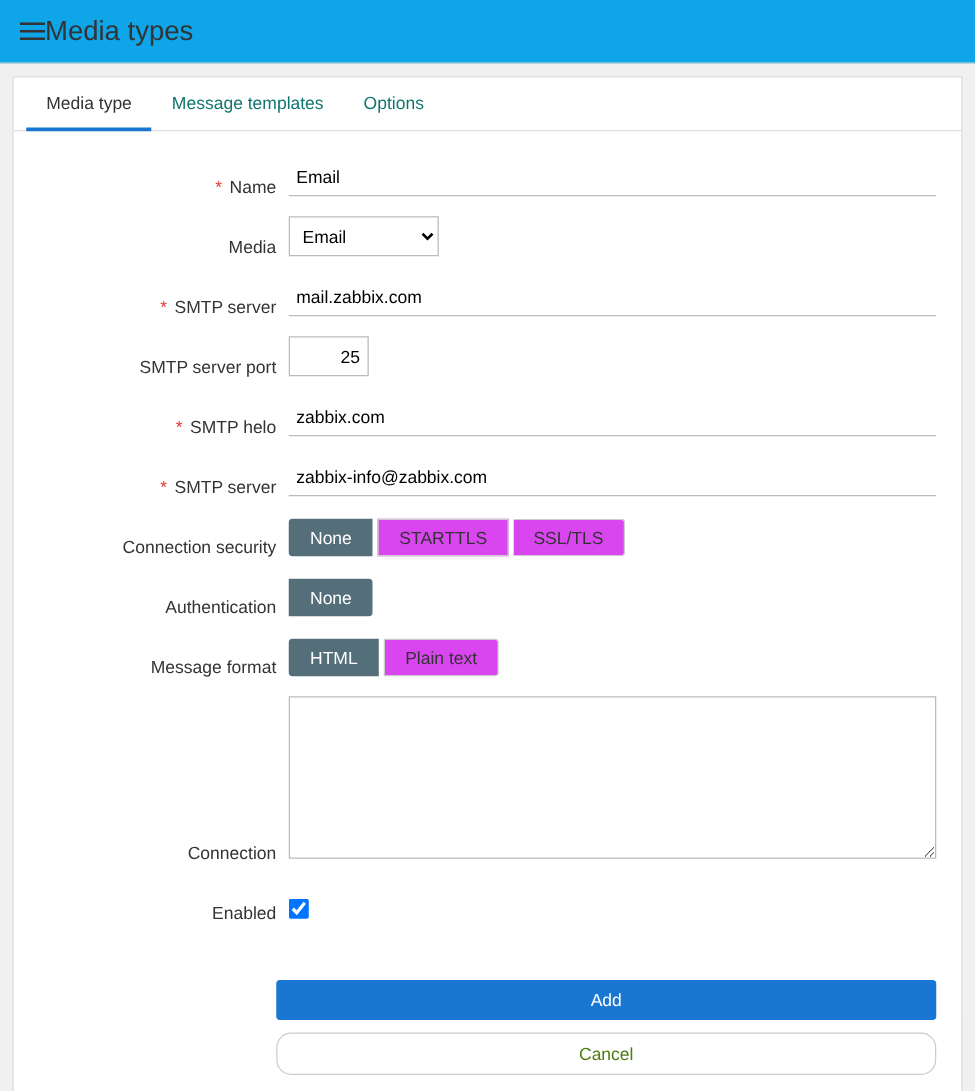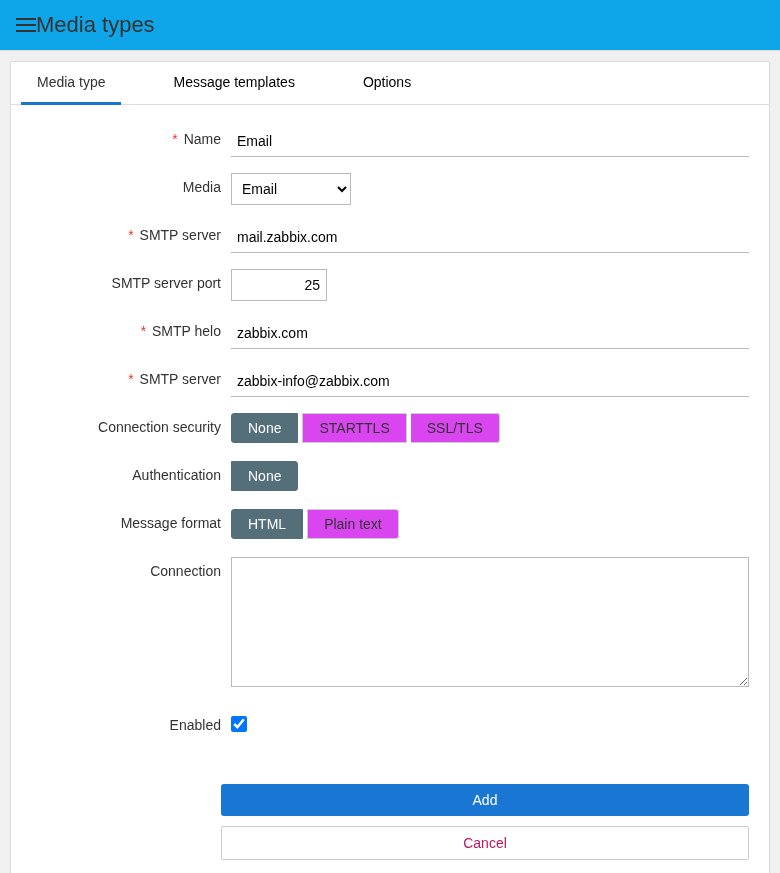--- a/index.html
+++ b/index.html
@@ -43,45 +43,44 @@
       background: #fff;
       margin: 10px;
       border: 1px solid #ddd;
       border-radius: 2px;
     }
 
     .tabs {
       display: flex;
       border-bottom: 1px solid #ddd;
       padding: 0 10px;
-      gap: 36px;
     }
 
     .tab {
       padding: 12px 16px;
       cursor: pointer;
-      color: #000000;
+      color: #0f766e;
       font-size: 14px;
       border-bottom: 3px solid transparent;
       margin-bottom: -1px;
     }
 
     .tab.active {
       color: #333;
       border-bottom: 3px solid #1976d2;
       font-weight: normal;
     }
 
     .form-body {
       padding: 20px 20px 20px 20px;
     }
 
     .form-row {
       display: flex;
-      align-items: flex-start;
+      align-items: flex-end;
       margin-bottom: 16px;
       min-height: 32px;
     }
 
     .form-label {
       width: 200px;
       text-align: right;
       padding-right: 10px;
       padding-top: 6px;
       font-size: 14px;
@@ -114,21 +113,21 @@
       border: 1px solid #bbb;
       padding: 4px 6px;
       font-size: 14px;
       outline: none;
       background: #fff;
       min-width: 120px;
       cursor: pointer;
     }
 
     .port-input {
-      width: 96px;
+      width: 64px;
       height: 32px;
       border: 1px solid #bbb;
       padding: 4px 6px;
       font-size: 14px;
       outline: none;
       text-align: right;
     }
 
     .btn-group {
       display: flex;
@@ -197,29 +196,28 @@
       color: #fff;
       border: none;
       border-radius: 3px;
       cursor: pointer;
       font-size: 14px;
     }
 
     .btn-secondary {
       padding: 8px 20px;
       background: #fff;
-      color: #be185d;
+      color: #4d7c0f;
       border: 1px solid #ccc;
-      border-radius: 2px;
+      border-radius: 12px;
       cursor: pointer;
       font-size: 14px;
     }
 
     .enabled-row {
-      align-items: center;
     }
   </style>
 </head>
 <body>
 
 <div class="header">
   <div class="hamburger-icon">
     <span></span>
     <span></span>
     <span></span>

